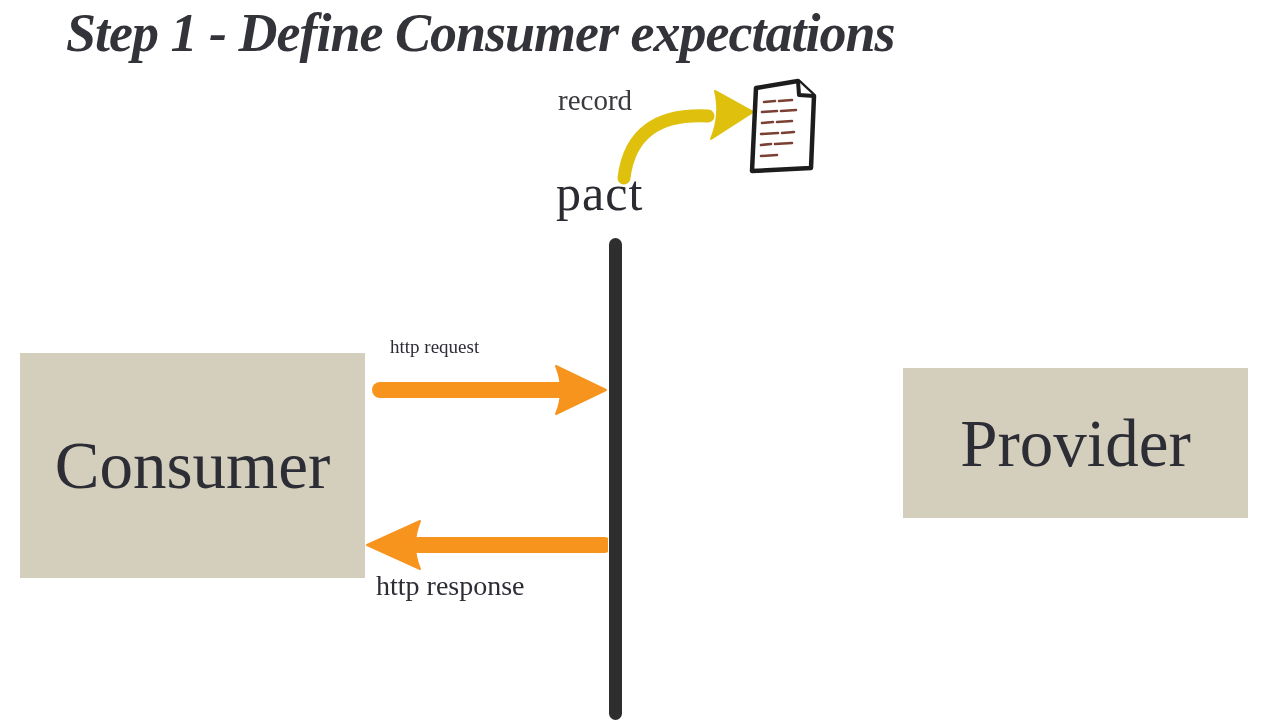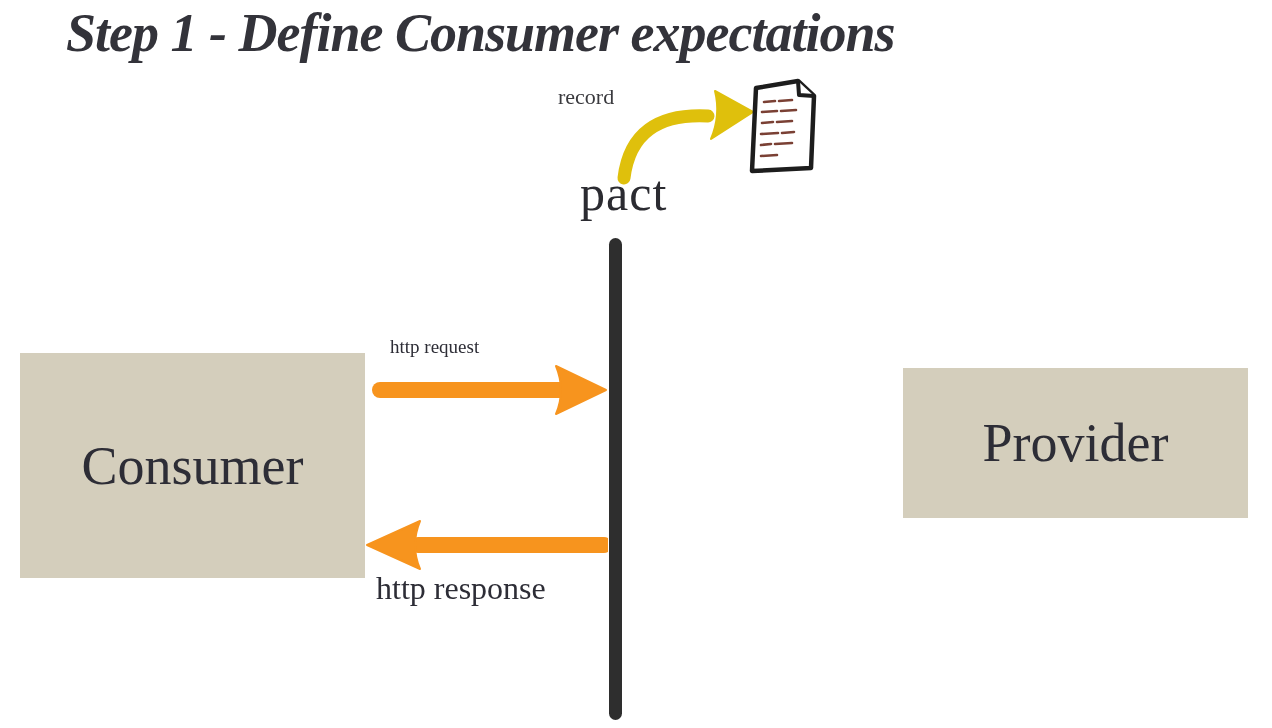--- a/index.html
+++ b/index.html
@@ -27,26 +27,26 @@
     font-size: 54px;
     line-height: 66px;
     color: #33333a;
     letter-spacing: -1px;
     white-space: nowrap;
   }
 
   .record-label {
     left: 558px;
     top: 84px;
-    font-size: 22px;
+    font-size: 29px;
     color: #3a3a3e;
   }
 
   .pact-label {
-    left: 580px;
+    left: 556px;
     top: 164px;
     font-size: 50px;
     color: #2b2b31;
     letter-spacing: 1px;
   }
 
   .lifeline {
     left: 609px;
     top: 238px;
     width: 13px;
@@ -54,21 +54,21 @@
     background: #2e2e2e;
     border-radius: 7px;
   }
 
   .node-box {
     background: #d4cebc;
     display: flex;
     align-items: center;
     justify-content: center;
     color: #2d2d36;
-    font-size: 54px;
+    font-size: 67px;
     font-family: "Liberation Serif", serif;
   }
   .consumer-box {
     left: 20px;
     top: 353px;
     width: 345px;
     height: 225px;
   }
   .provider-box {
     left: 903px;
@@ -79,21 +79,21 @@
 
   .request-label {
     left: 390px;
     top: 336px;
     font-size: 19px;
     color: #2d2d36;
   }
   .response-label {
     left: 376px;
     top: 570px;
-    font-size: 32px;
+    font-size: 28px;
     color: #2d2d36;
   }
 
   .request-arrow-svg {
     left: 370px;
     top: 364px;
     width: 240px;
     height: 52px;
   }
   .response-arrow-svg {

